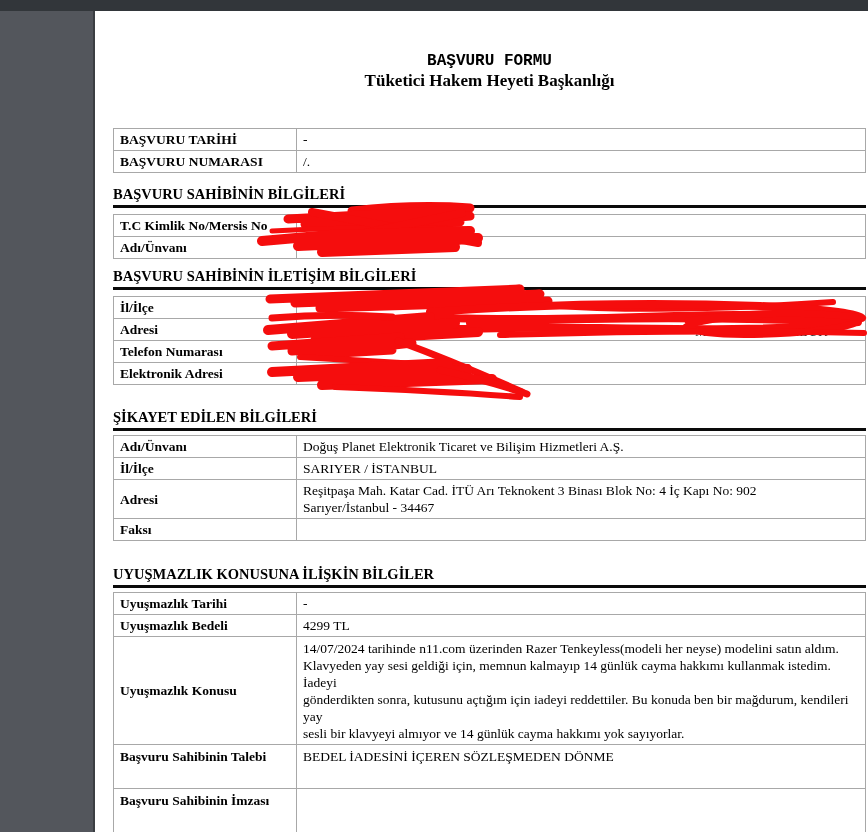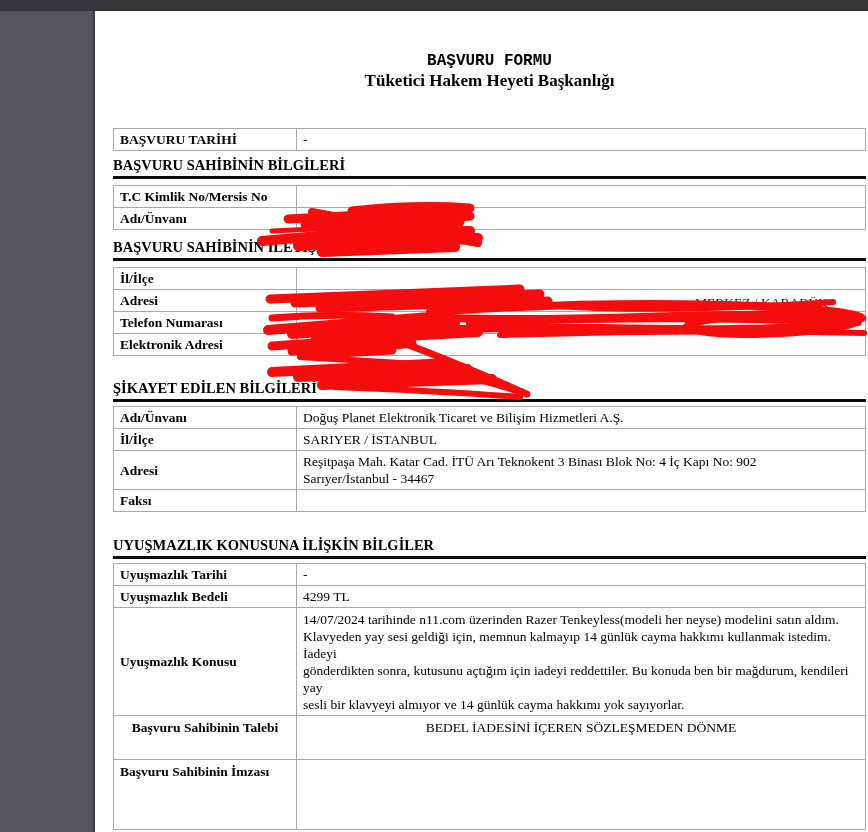--- a/index.html
+++ b/index.html
@@ -18,32 +18,32 @@
   table.tbl { width:753px; border-collapse:collapse; table-layout:fixed; }
   table.tbl td { border:1px solid #a8a8a8; font-size:13.5px; line-height:17px;
                  padding:2px 6px; color:#000; vertical-align:middle; overflow:hidden; }
   td.lbl { width:183px; font-weight:bold; }
   td.val { white-space:pre-line; }
 
   .sec-h { font-size:14.5px; font-weight:bold; color:#000; line-height:18px;
            padding-bottom:2px; border-bottom:3px solid #0a0a0a; }
 
   .t-meta   { margin-top:37px; }
-  .h-1      { margin-top:5px;  }
+  .h-1      { margin-top:12px;  }
   .t-1      { margin-top:6px;  }
   .h-2      { margin-top:8px;  }
   .t-2      { margin-top:6px;  }
   .h-3      { margin-top:23px; }
   .t-3      { margin-top:4px;  }
   .h-4      { margin-top:24px; }
   .t-4      { margin-top:4px;  }
 
   tr.r-tall  td { height:78px; }
   tr.r-tall  td.val { vertical-align:top; padding-top:3px; }
-  tr.r-talep td { height:44px; vertical-align:top; padding-top:3px;text-align:center; }
+  tr.r-talep td { height:44px; vertical-align:top; padding-top:3px; }
   tr.r-imza  td { height:70px; vertical-align:top; padding-top:3px; }
 
   td.cell-rel { position:relative; }
   .frag { position:absolute; left:398px; top:4px; font-size:13.5px; color:#222; white-space:nowrap; }
 
   svg.redact { position:absolute; left:0; top:0; width:868px; height:832px; pointer-events:none; }
   svg.redact path { fill:none; stroke-linecap:round; stroke-linejoin:round; }
 </style>
 </head>
 <body>
@@ -55,20 +55,24 @@
   <div class="content">
 
     <div class="doc-title">BAŞVURU FORMU</div>
     <div class="doc-subtitle">Tüketici Hakem Heyeti Başkanlığı</div>
 
     <table class="tbl t-meta">
       <tbody>
           <tr>
         <td class="lbl">BAŞVURU TARİHİ</td>
         <td class="val">-</td>
+      </tr>
+      <tr>
+        <td class="lbl">BAŞVURU NUMARASI</td>
+        <td class="val">/.</td>
       </tr>
     </tbody>
       </table>
 
     <div class="sec-h h-1">BAŞVURU SAHİBİNİN BİLGİLERİ</div>
     <table class="tbl t-1">
       <tbody>
           <tr>
         <td class="lbl">T.C Kimlik No/Mersis No</td>
         <td class="val"></td>

